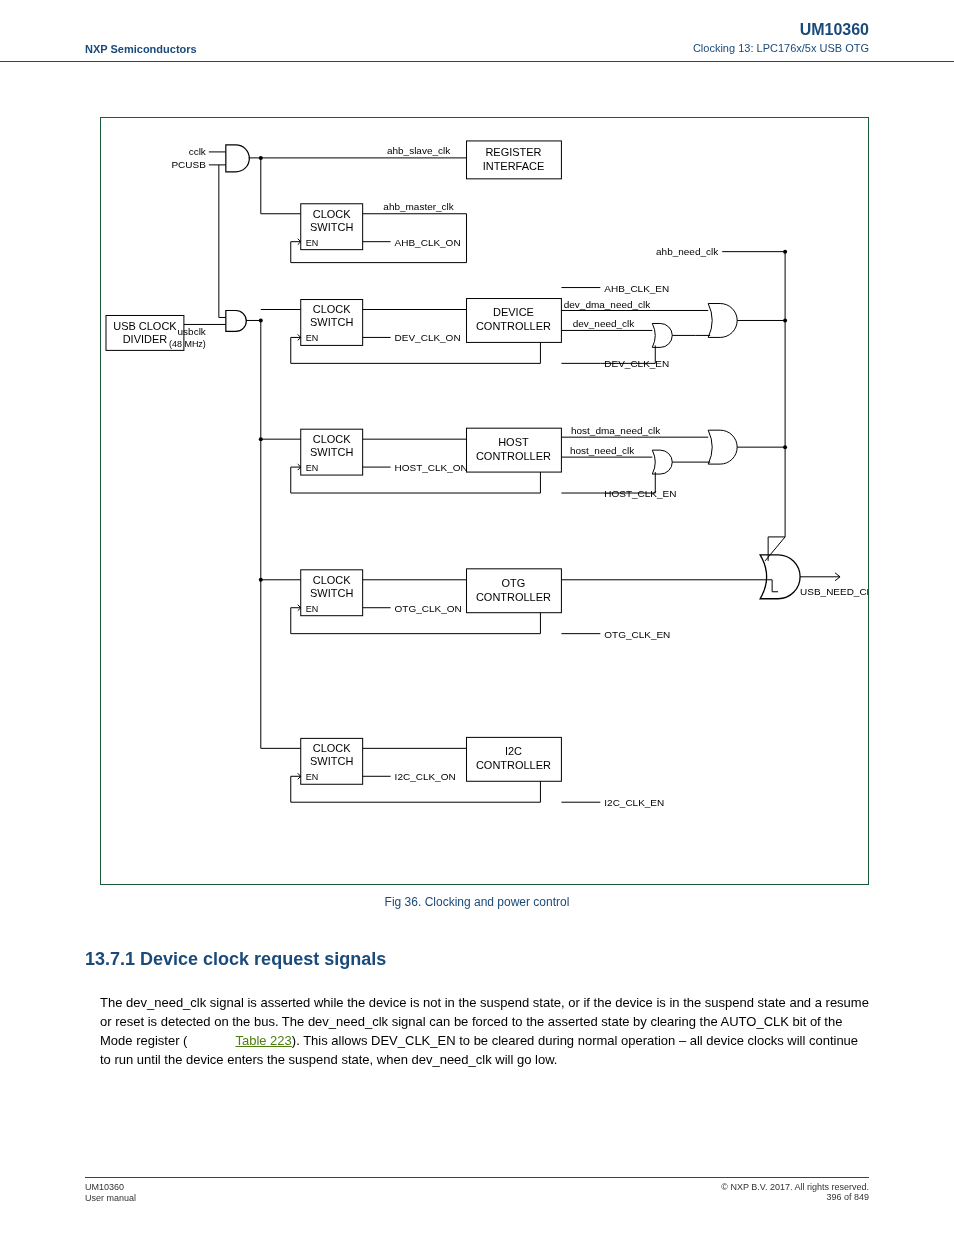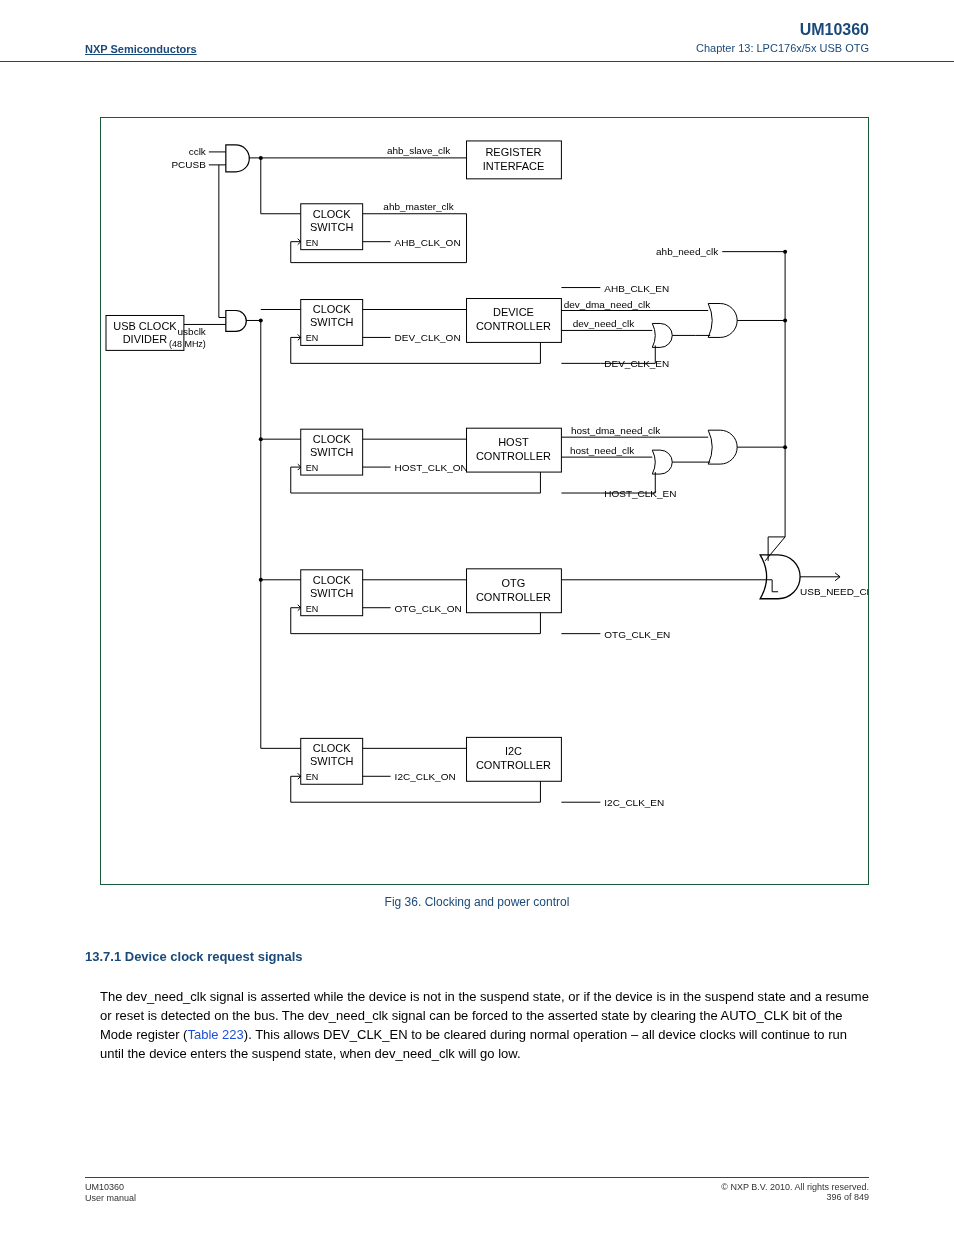--- a/index.html
+++ b/index.html
@@ -13,21 +13,21 @@
   }
   .header {
     display: flex;
     justify-content: space-between;
     align-items: flex-end;
     padding: 20px 85px 6px 85px;
     border-bottom: 1px solid #1a4a7a;
     font-size: 11px;
     color: #1a4a7a;
   }
-  .header-left { font-weight: bold; text-decoration: underline; }
+  .header-left { font-weight: bold; }
   .header-right { text-align: right; }
   .header-right div { line-height: 1.3; }
   .diagram-wrapper {
     margin: 55px 85px 10px 100px;
     border: 1px solid #1a5c3a;
     padding: 28px 12px 28px 12px;
     position: relative;
     height: 768px;
   }
   .diagram-wrapper svg {
@@ -41,24 +41,24 @@
     margin-top: 4px;
     color: #1a4a7a;
   }
   .bodytext {
     margin: 24px 85px 0 100px;
     font-size: 13px;
     line-height: 1.45;
     color: #000;
   }
   .bodytext p { margin-bottom: 14px; }
-  .link { color: #1d4ed8; cursor: pointer; }
+  .link { color: #4d7c0f; text-decoration: underline; cursor: pointer; margin-left: 48px; }
   .h3-blue {
     margin: 10px 85px 0 85px;
-    font-size: 13px;
+    font-size: 18px;
     font-weight: bold;
     color: #1a4a7a;
   }
   .footer {
     position: absolute;
     bottom: 30px;
     left: 85px;
     right: 85px;
     border-top: 1px solid #1a4a7a;
     padding-top: 4px;
@@ -74,21 +74,21 @@
   .svg-box-label { font-family: Arial, Helvetica, sans-serif; font-size: 11px; fill: #000; text-anchor: middle; }
   .svg-small { font-size: 9px; }
 </style>
 </head>
 <body>
 
 <div class="header">
   <div class="header-left">NXP Semiconductors</div>
   <div class="header-right">
     <div style="font-weight:bold; font-size:16px;">UM10360</div>
-    <div>Chapter 13: LPC176x/5x USB OTG</div>
+    <div>Clocking 13: LPC176x/5x USB OTG</div>
   </div>
 </div>
 
 <div class="diagram-wrapper">
   <svg viewBox="0 0 768 768" preserveAspectRatio="none">
 
     <text x="105" y="37" text-anchor="end" class="svg-label">cclk</text>
     <text x="105" y="50" text-anchor="end" class="svg-label">PCUSB</text>
     <line x1="108" y1="34" x2="125" y2="34" stroke="#000" stroke-width="1"></line>
     <line x1="108" y1="47" x2="125" y2="47" stroke="#000" stroke-width="1"></line>
@@ -275,16 +275,16 @@
     <span>The dev_need_clk signal is asserted while the device is not in the suspend state, or if the device is in the suspend state and a resume or reset is detected on the bus. The dev_need_clk signal can be forced to the asserted state by clearing the AUTO_CLK bit of the Mode register (</span><span class="link">Table 223</span><span>). This allows DEV_CLK_EN to be cleared during normal operation – all device clocks will continue to run until the device enters the suspend state, when dev_need_clk will go low.</span>
   </p>
 </div>
 
 <div class="footer">
   <div class="footer-left">
     <div>UM10360</div>
     <div>User manual</div>
   </div>
   <div class="footer-right">
-    <div>© NXP B.V. 2010. All rights reserved.</div>
+    <div>© NXP B.V. 2017. All rights reserved.</div>
     <div>396 of 849</div>
   </div>
 </div>
 
 </body></html>

